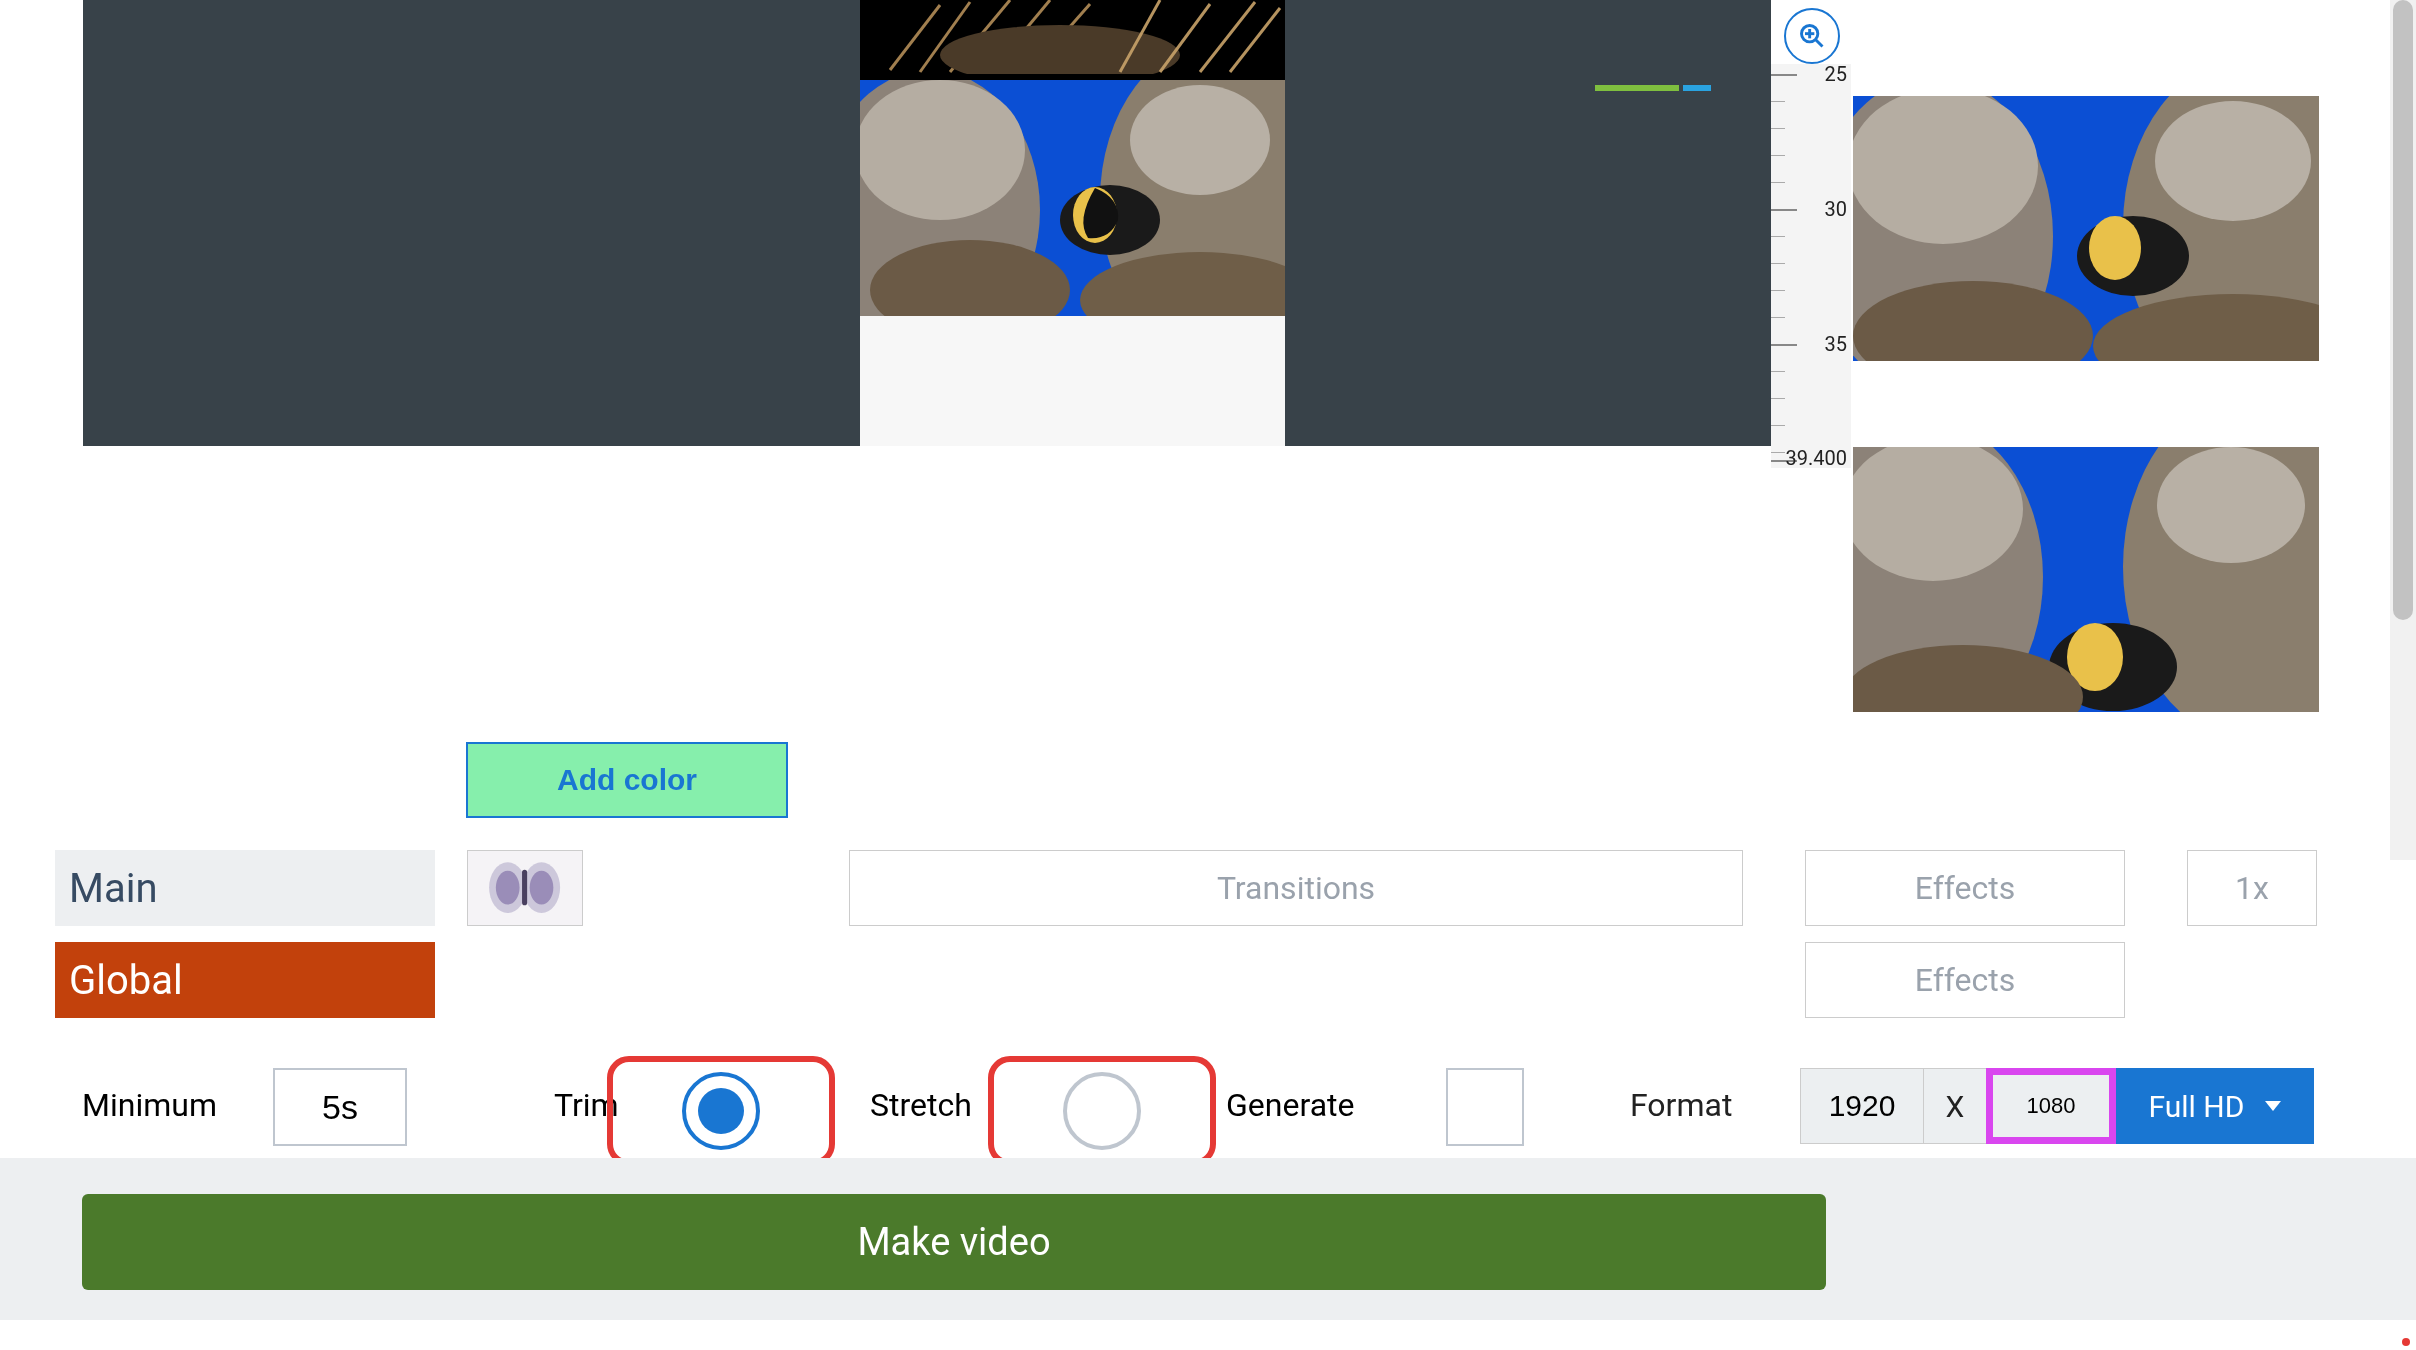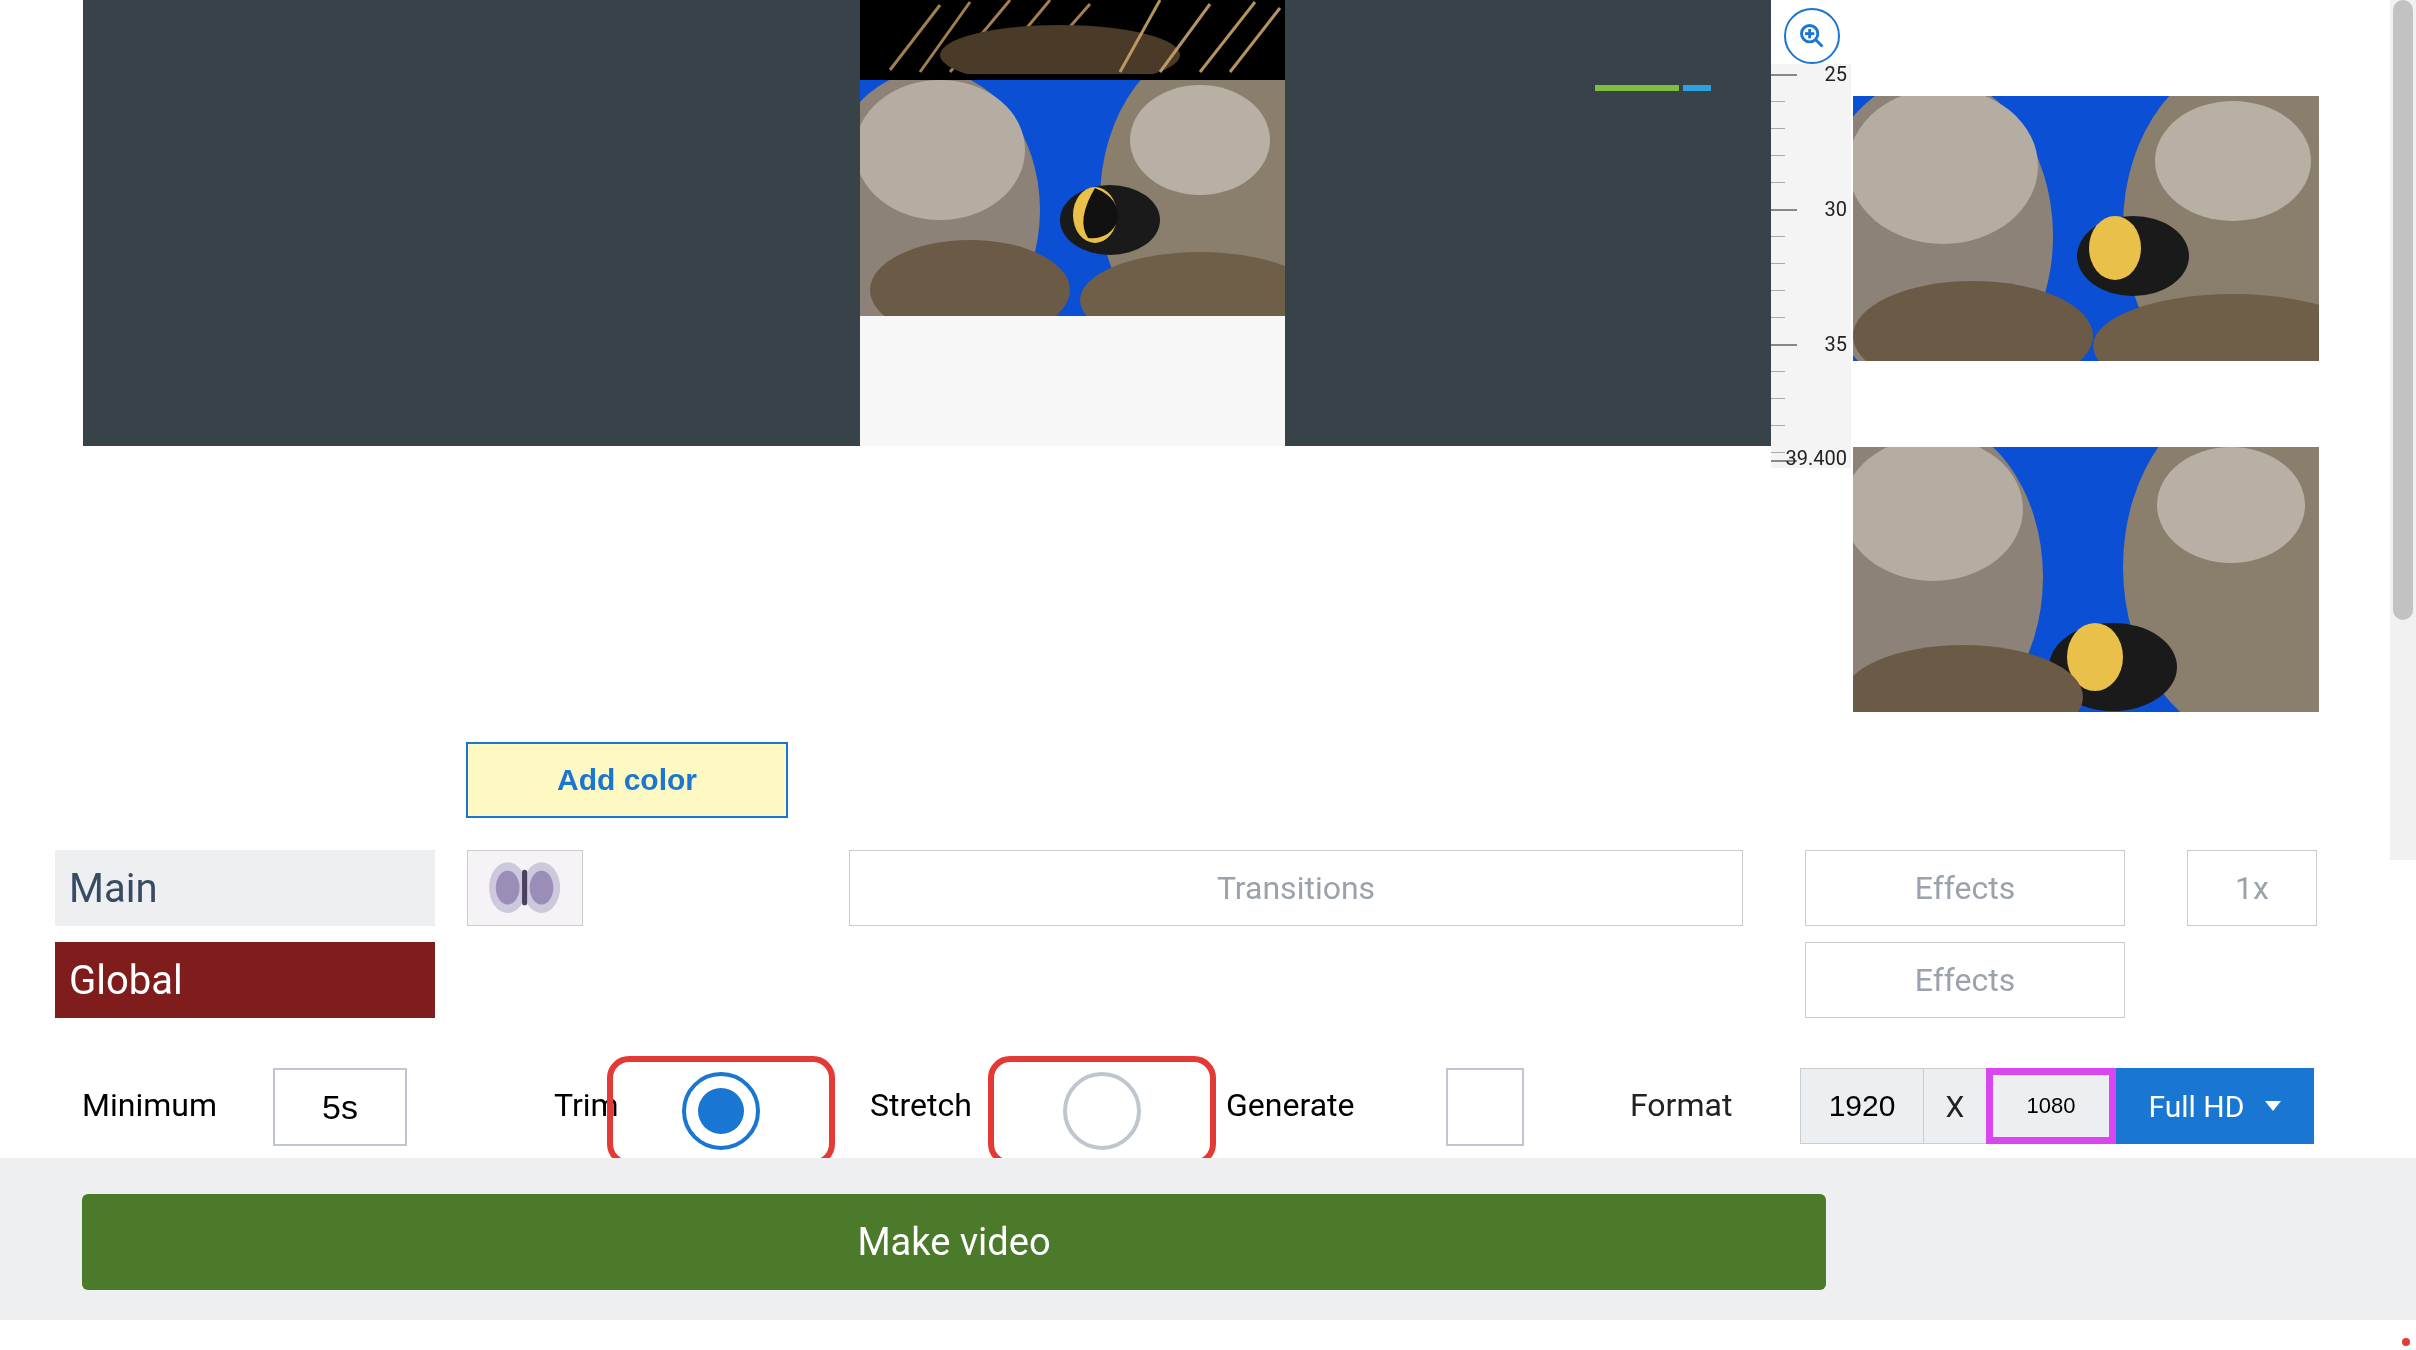--- a/index.html
+++ b/index.html
@@ -102,21 +102,21 @@
   background: #000;
 }
 .thumb svg { width:100%; height:100%; display:block; }
 
 
 .add-color-btn {
   position: absolute;
   left: 466px; top: 742px;
   width: 322px; height: 76px;
   border: 2px solid #1976d2;
-  background: #fef9c3;
+  background: #86efac;
   color: #1976d2;
   font-size: 30px;
   font-weight: 600;
   display: flex; align-items: center; justify-content: center;
   cursor: pointer;
 }
 
 .row-tabs {
   position: absolute;
   left: 55px; top: 850px;
@@ -165,21 +165,21 @@
   width: 130px; height:76px;
   border:1px solid #ccc;
   color:#9aa2ac; font-size:32px;
   display:flex; align-items:center; justify-content:center;
 }
 
 .tab-global {
   position: absolute;
   left: 55px; top: 942px;
   width: 380px; height: 76px;
-  background: #7f1d1d;
+  background: #c2410c;
   color: #fff;
   font-size: 40px;
   padding-left: 14px;
   display:flex; align-items:center;
 }
 .effects-box2 {
   position: absolute;
   left: 1805px; top: 942px;
   width: 320px; height: 76px;
   border:1px solid #ccc;

